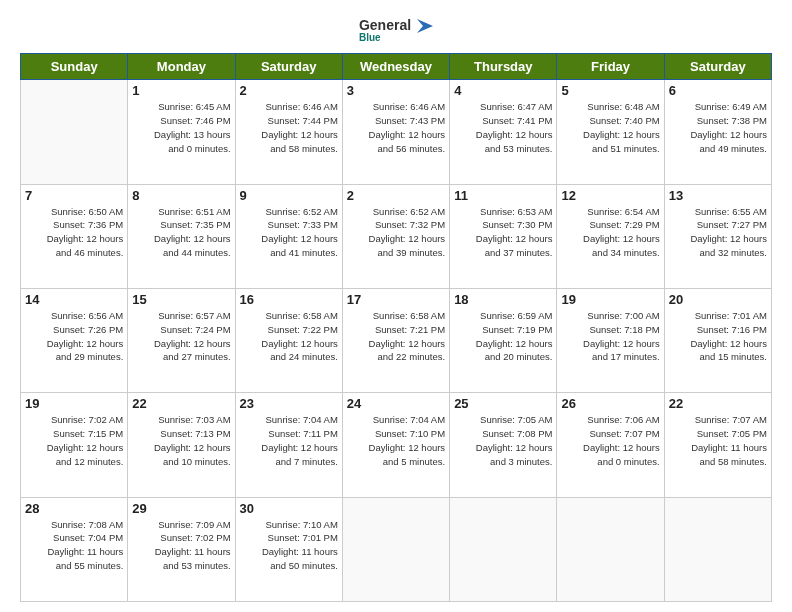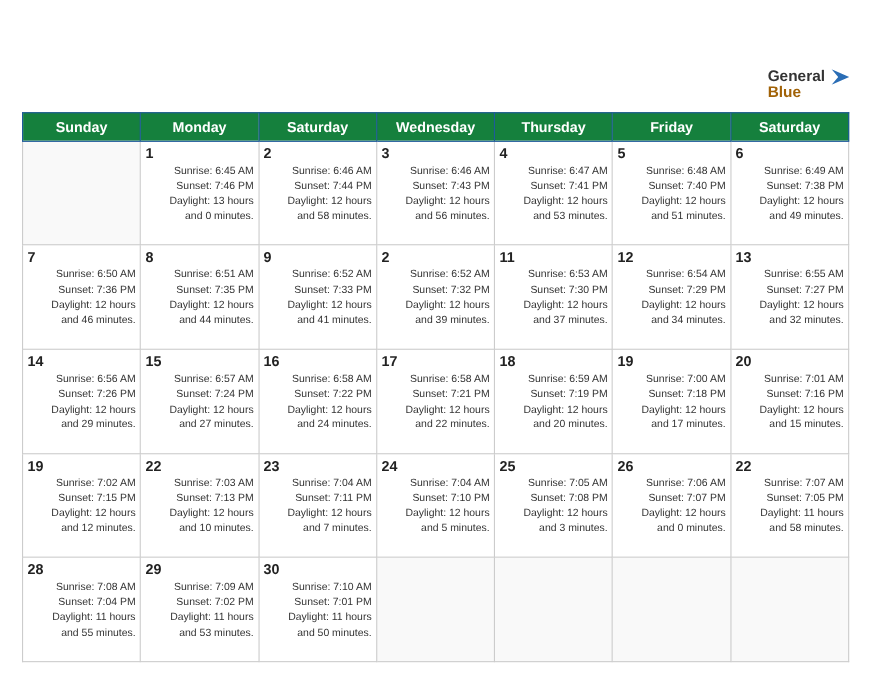--- a/index.html
+++ b/index.html
@@ -12,24 +12,23 @@
     }
     .page {
       width: 792px;
       height: 612px;
       padding: 18px 20px 10px 20px;
       display: flex;
       flex-direction: column;
     }
     .header {
       display: flex;
-      justify-content: flex-end;
+      justify-content: center;
       align-items: flex-start;
       margin-bottom: 10px;
-      margin-top: 44px;
     }
     .logo {
       display: flex;
       align-items: center;
       gap: 4px;
     }
     .title-block {
       text-align: right;
     }
     .month-title {
@@ -44,21 +43,21 @@
       margin-top: 2px;
     }
     .calendar {
       flex: 1;
       border: 1px solid #ccc;
       border-collapse: collapse;
       width: 100%;
       table-layout: fixed;
     }
     .calendar th {
-      background: #15803d;
+      background: #4d7c0f;
       color: #fff;
       text-align: center;
       font-size: 13px;
       font-weight: bold;
       padding: 5px 2px;
       border: 1px solid #1e5a9a;
     }
     .calendar td {
       border: 1px solid #ccc;
       vertical-align: top;
@@ -91,21 +90,21 @@
 <div class="page">
   <div class="header">
     <div class="logo">
     <div style="display:flex;flex-direction:column;align-items:flex-start;line-height:1.1">
       <div style="display:flex;align-items:center;gap:2px">
         <span style="font-size:14px;font-weight:bold;color:#333;">General</span>
         <svg width="20" height="14" viewBox="0 0 20 14">
           <polygon points="4,0 20,7 4,14 10,7" fill="#2a6db5"></polygon>
         </svg>
       </div>
-      <span style="font-size:14px;font-weight:bold;color:#a16207;margin-top:-1px;">Blue</span>
+      <span style="font-size:10px;font-weight:bold;color:#0f766e;margin-top:-1px;">Blue</span>
     </div>
   </div>
     <div class="title-block">
       <div class="month-title"></div>
       <div class="location"></div>
     </div>
   </div>
 
   <table class="calendar">
     <thead>

